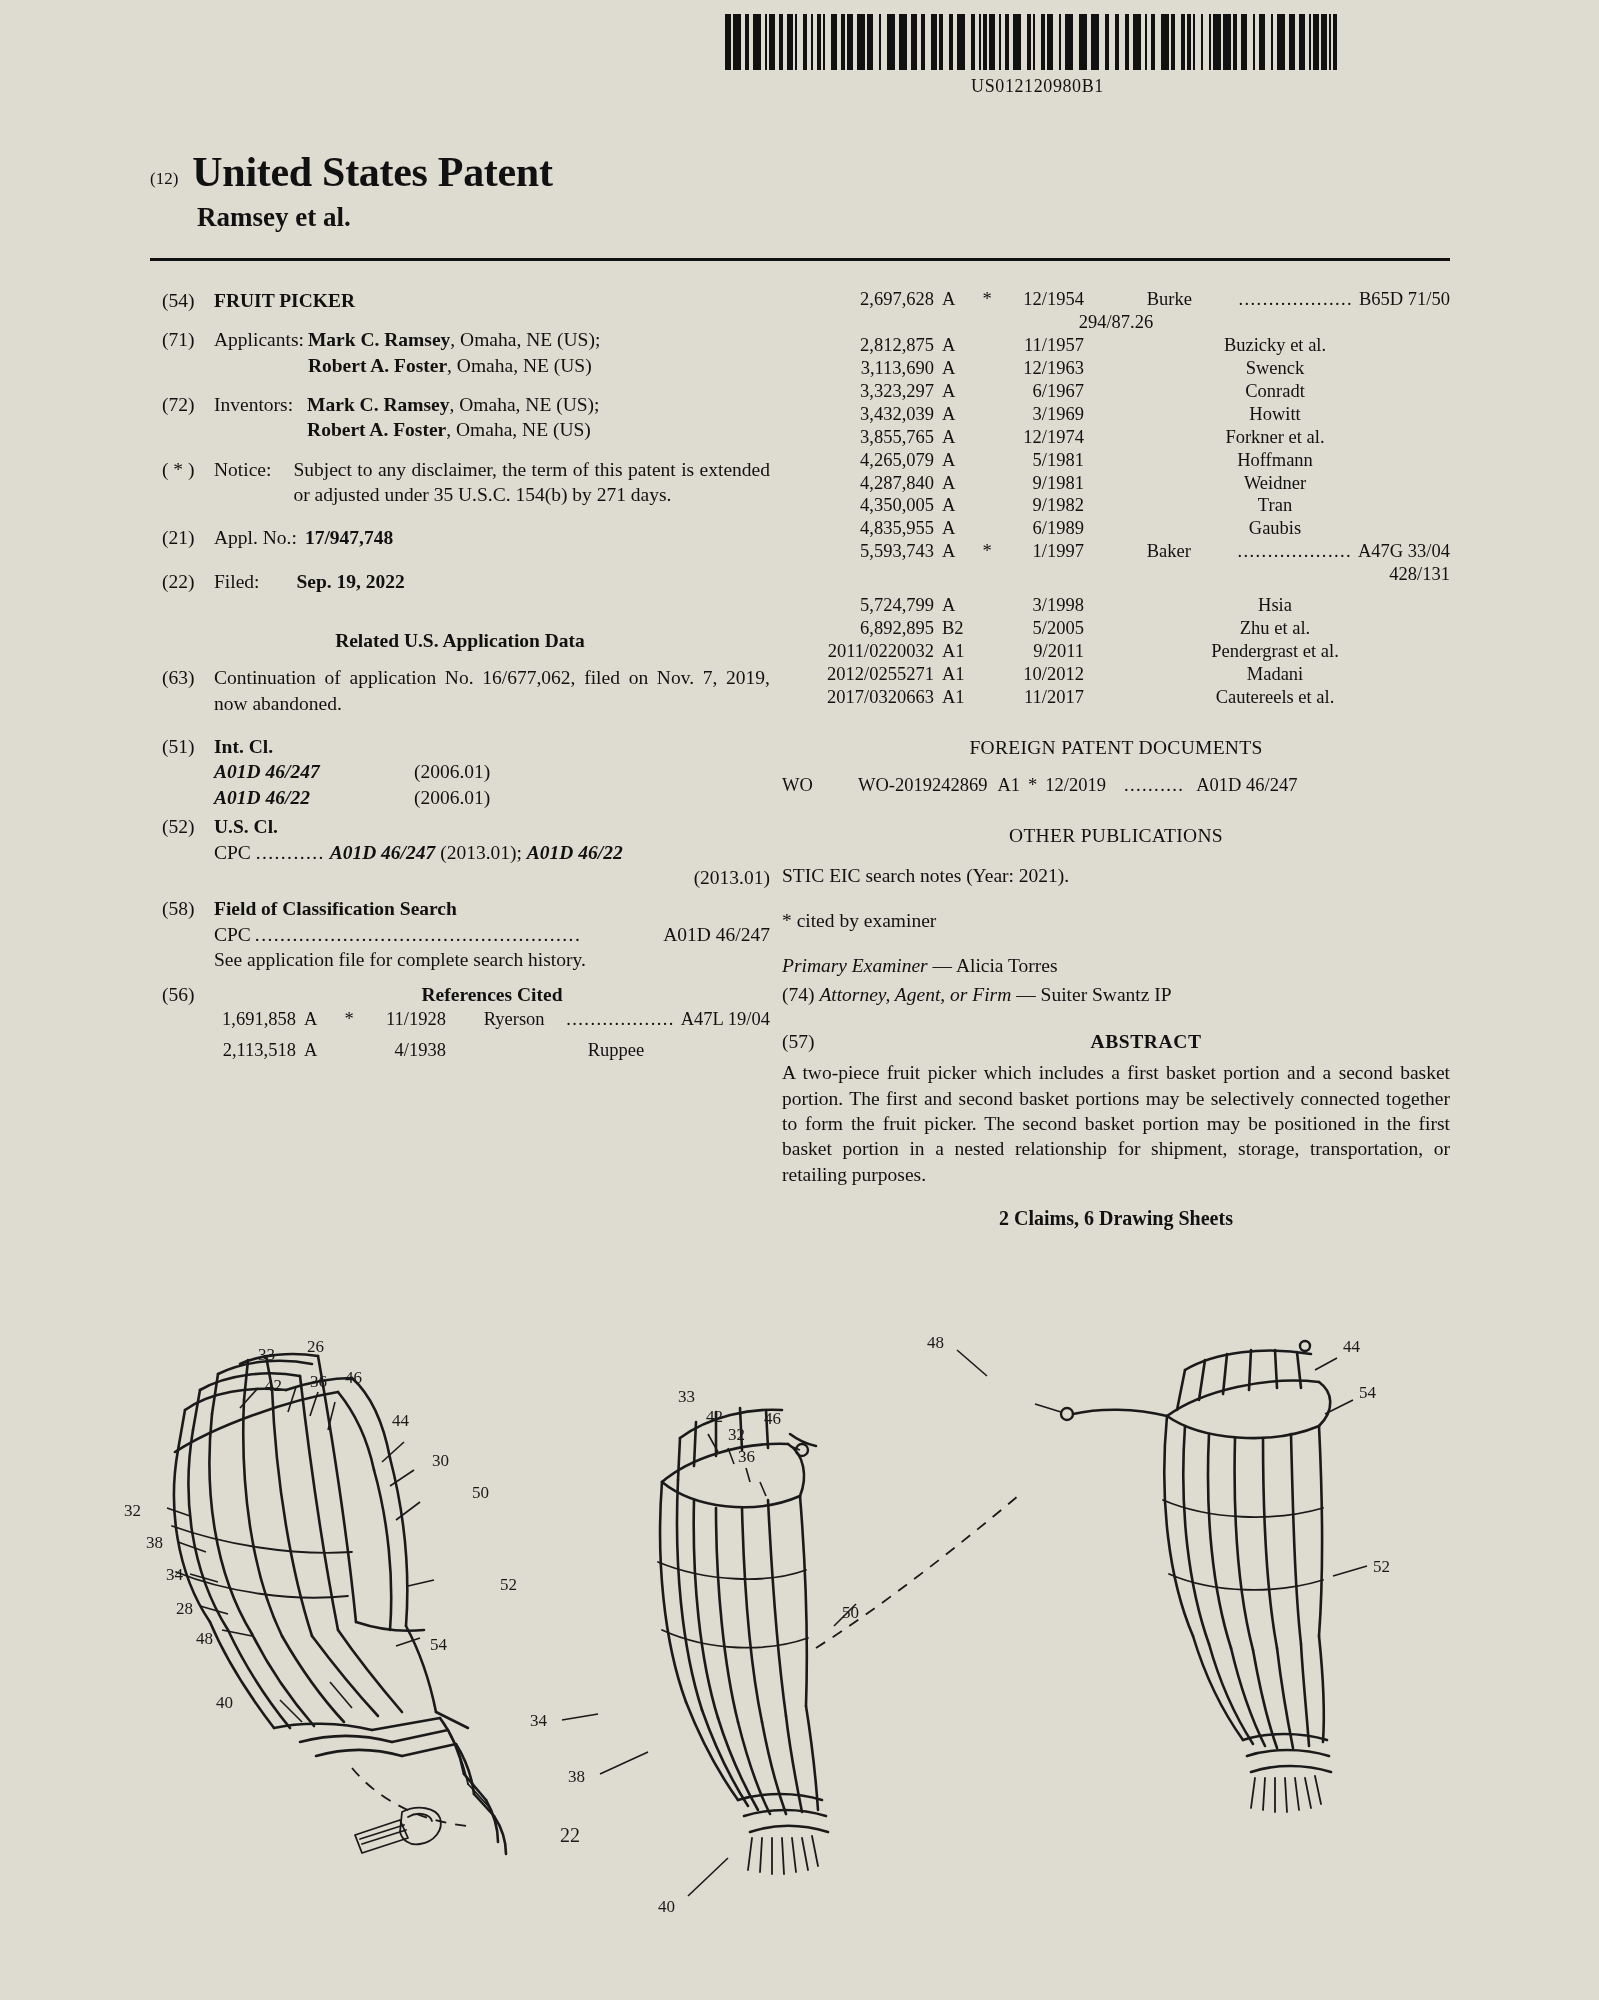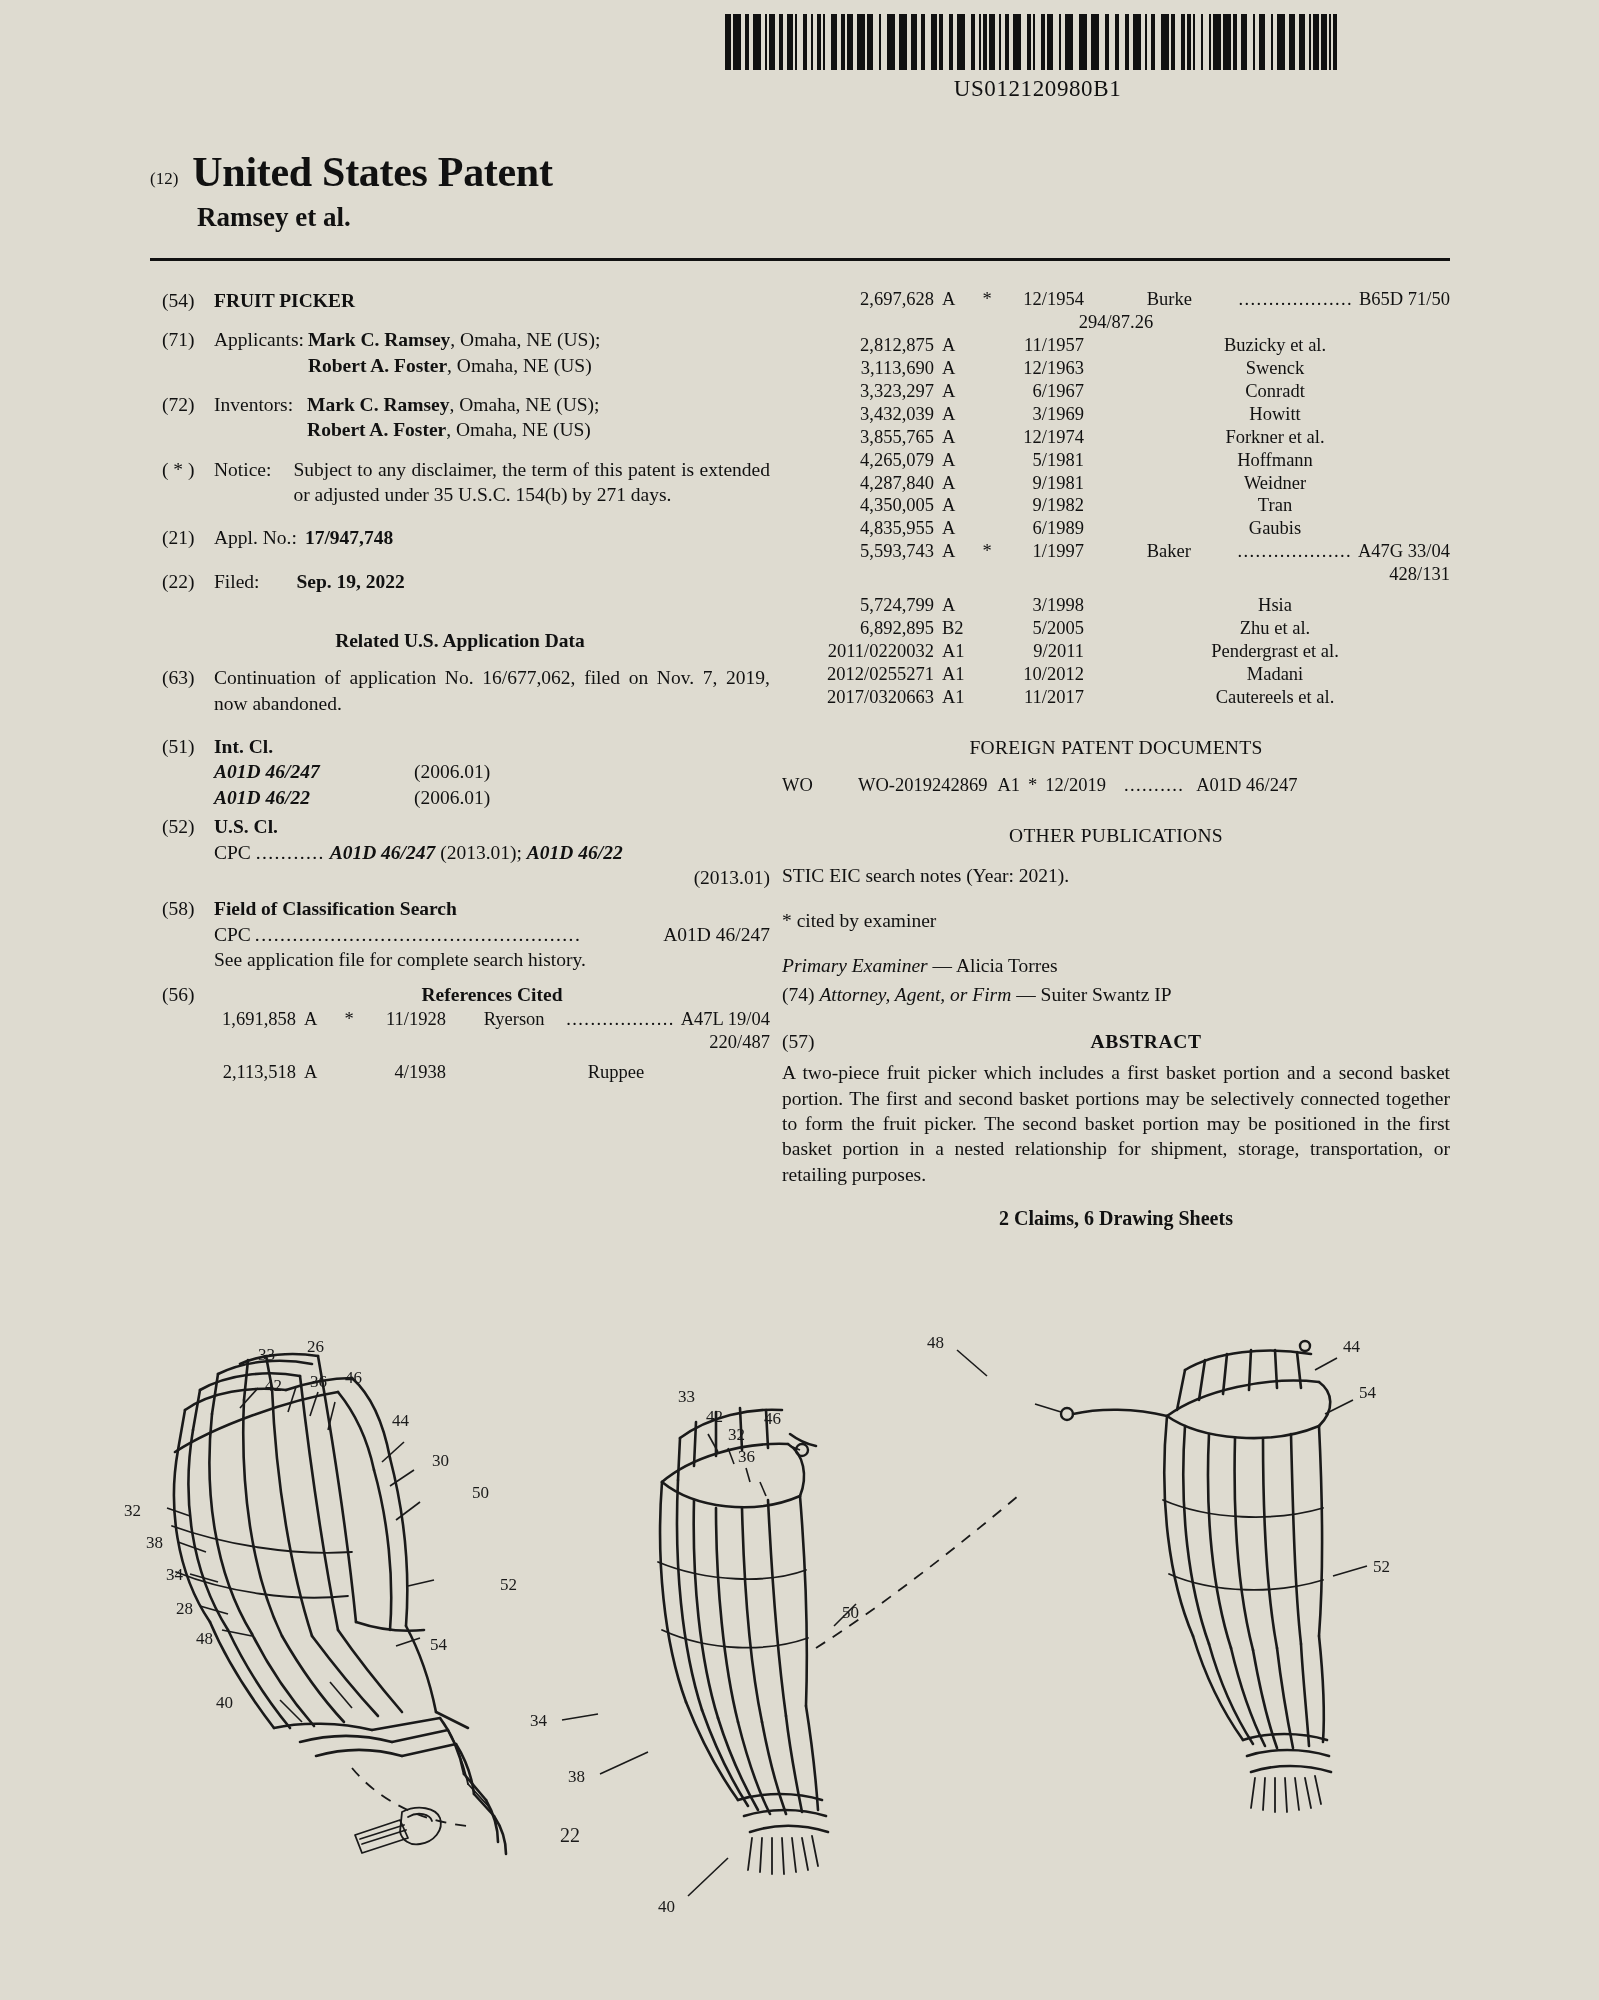--- a/index.html
+++ b/index.html
@@ -13,21 +13,21 @@
   }
   .page { position:relative; width:1599px; height:2000px; }
 
   
   .barcode-block { position:absolute; left:725px; top:14px; width:625px; text-align:center; }
   .barcode { height:56px; width:620px; display:flex; align-items:stretch; }
   .barcode i { display:block; background:#111; height:56px; }
   .barcode u { display:block; background:transparent; height:56px; }
   .barcode-num {
     font-family:"Liberation Serif", serif;
-    font-size:23px; letter-spacing:0.6px; margin-top:6px; color:#111;
+    font-size:18px; letter-spacing:0.6px; margin-top:6px; color:#111;
   }
 
   
   .masthead { position:absolute; left:150px; top:148px; width:1300px; }
   .mast-row { display:flex; }
   .mast-left { width:630px; }
   .mast-right { width:670px; position:relative; }
   .code { font-size:17px; vertical-align:2px; }
   .usp-title {
     font-family:"Liberation Serif", serif;
@@ -352,23 +352,20 @@
 
     <div class="cites cites-left">
       <div class="cite-row">
         <span class="c-no">1,691,858</span>
         <span class="c-kind">A</span>
         <span class="c-star">*</span>
         <span class="c-date">11/1928</span>
         <span class="c-name">Ryerson</span>
         <span class="dots">..................</span>
         <span class="c-cls" style="padding-left:6px;">A47L 19/04</span>
-      </div>
-      <div class="cite-row" style="justify-content:flex-end;">
-        <span class="c-sub">220/487</span>
       </div>
       <div class="cite-row" style="margin-top:8px;">
         <span class="c-no">2,113,518</span>
         <span class="c-kind">A</span>
         <span class="c-star"></span>
         <span class="c-date">4/1938</span>
         <span class="c-name">Ruppee</span>
       </div>
     </div>
   </div>

